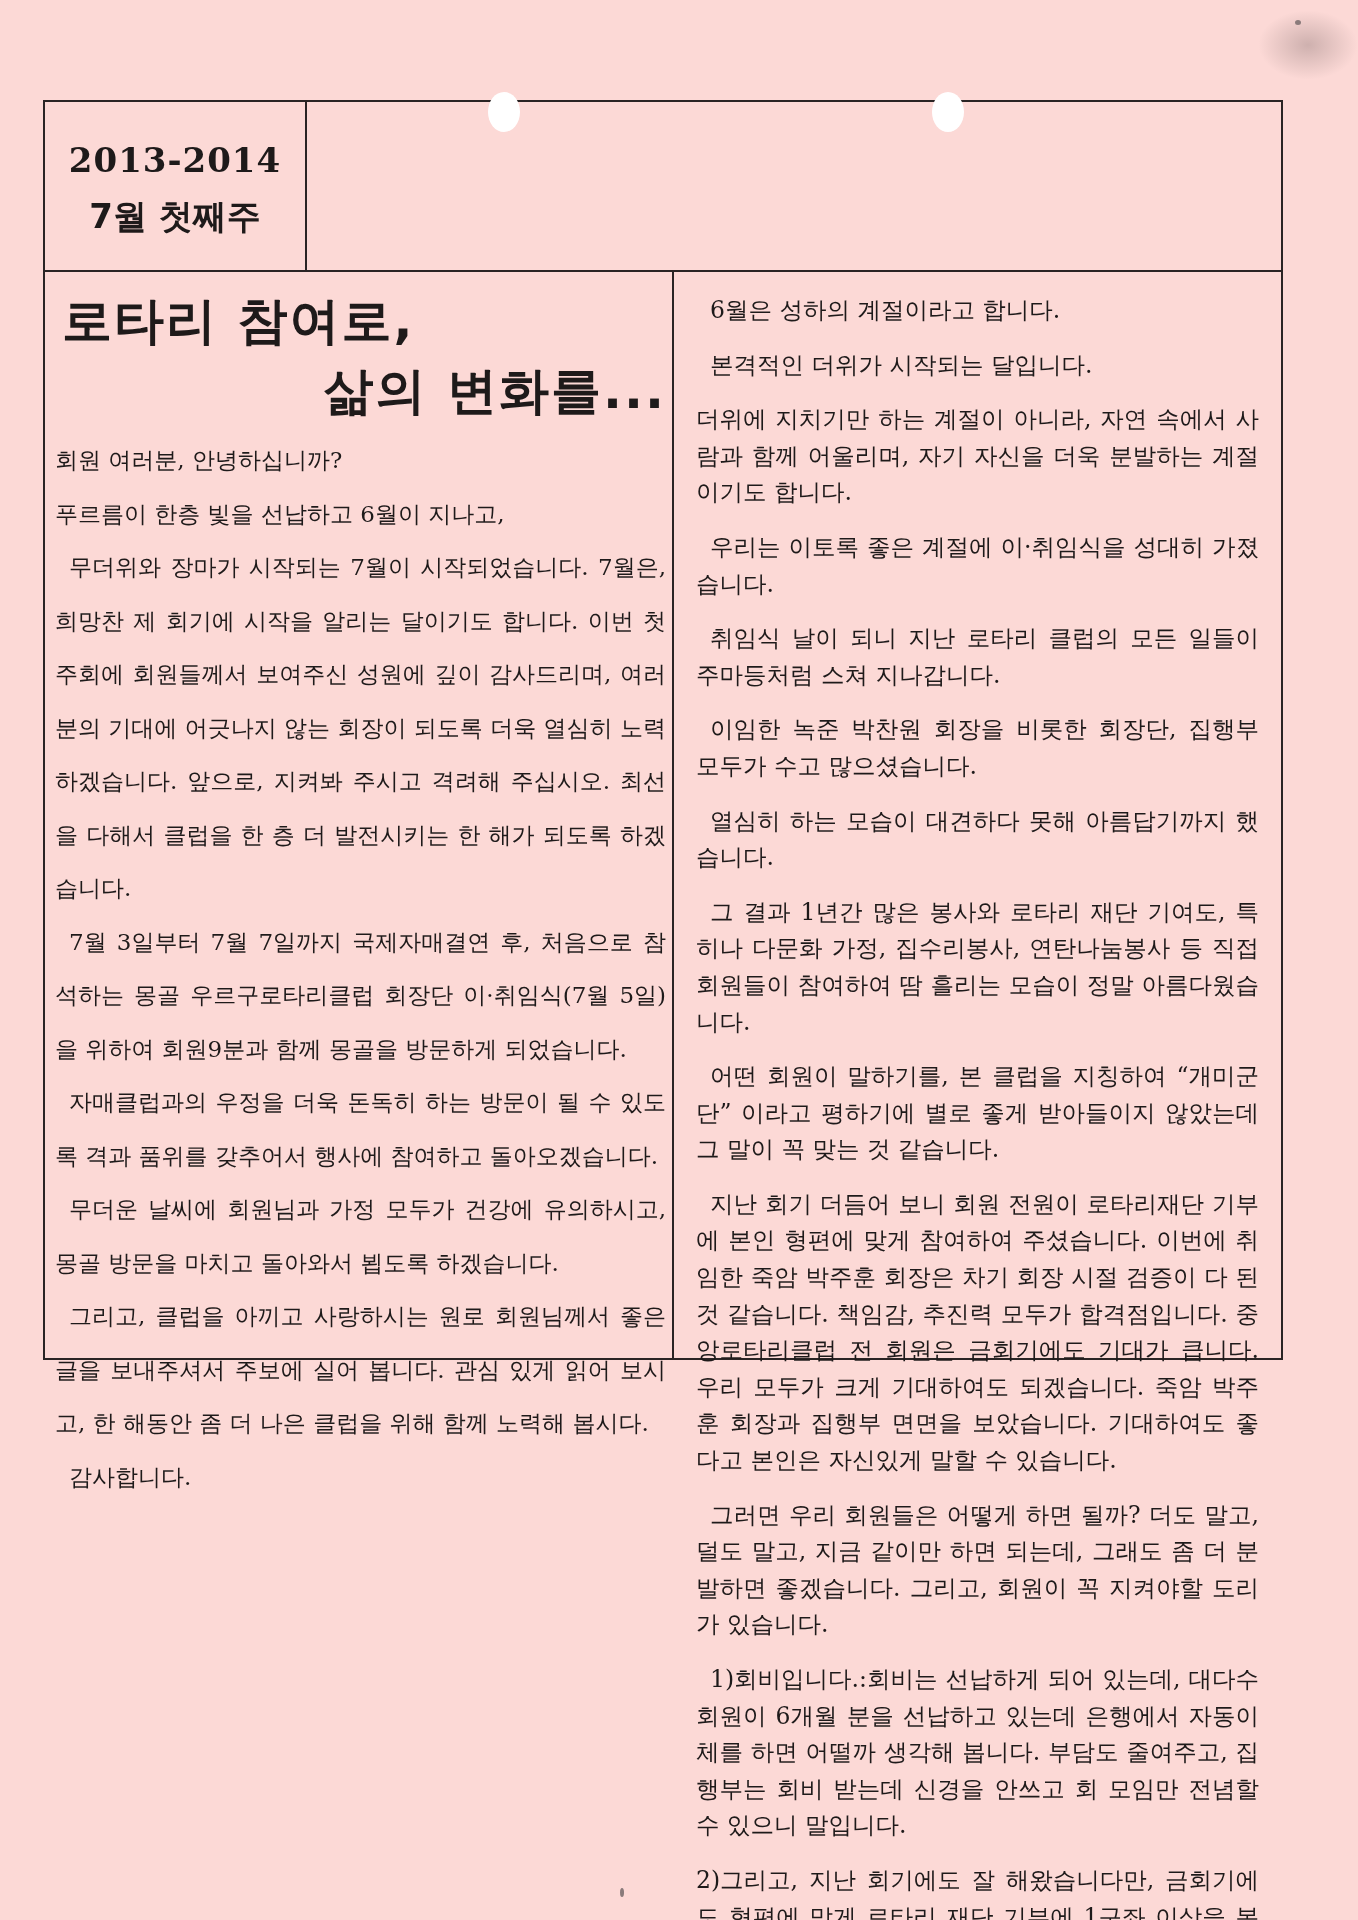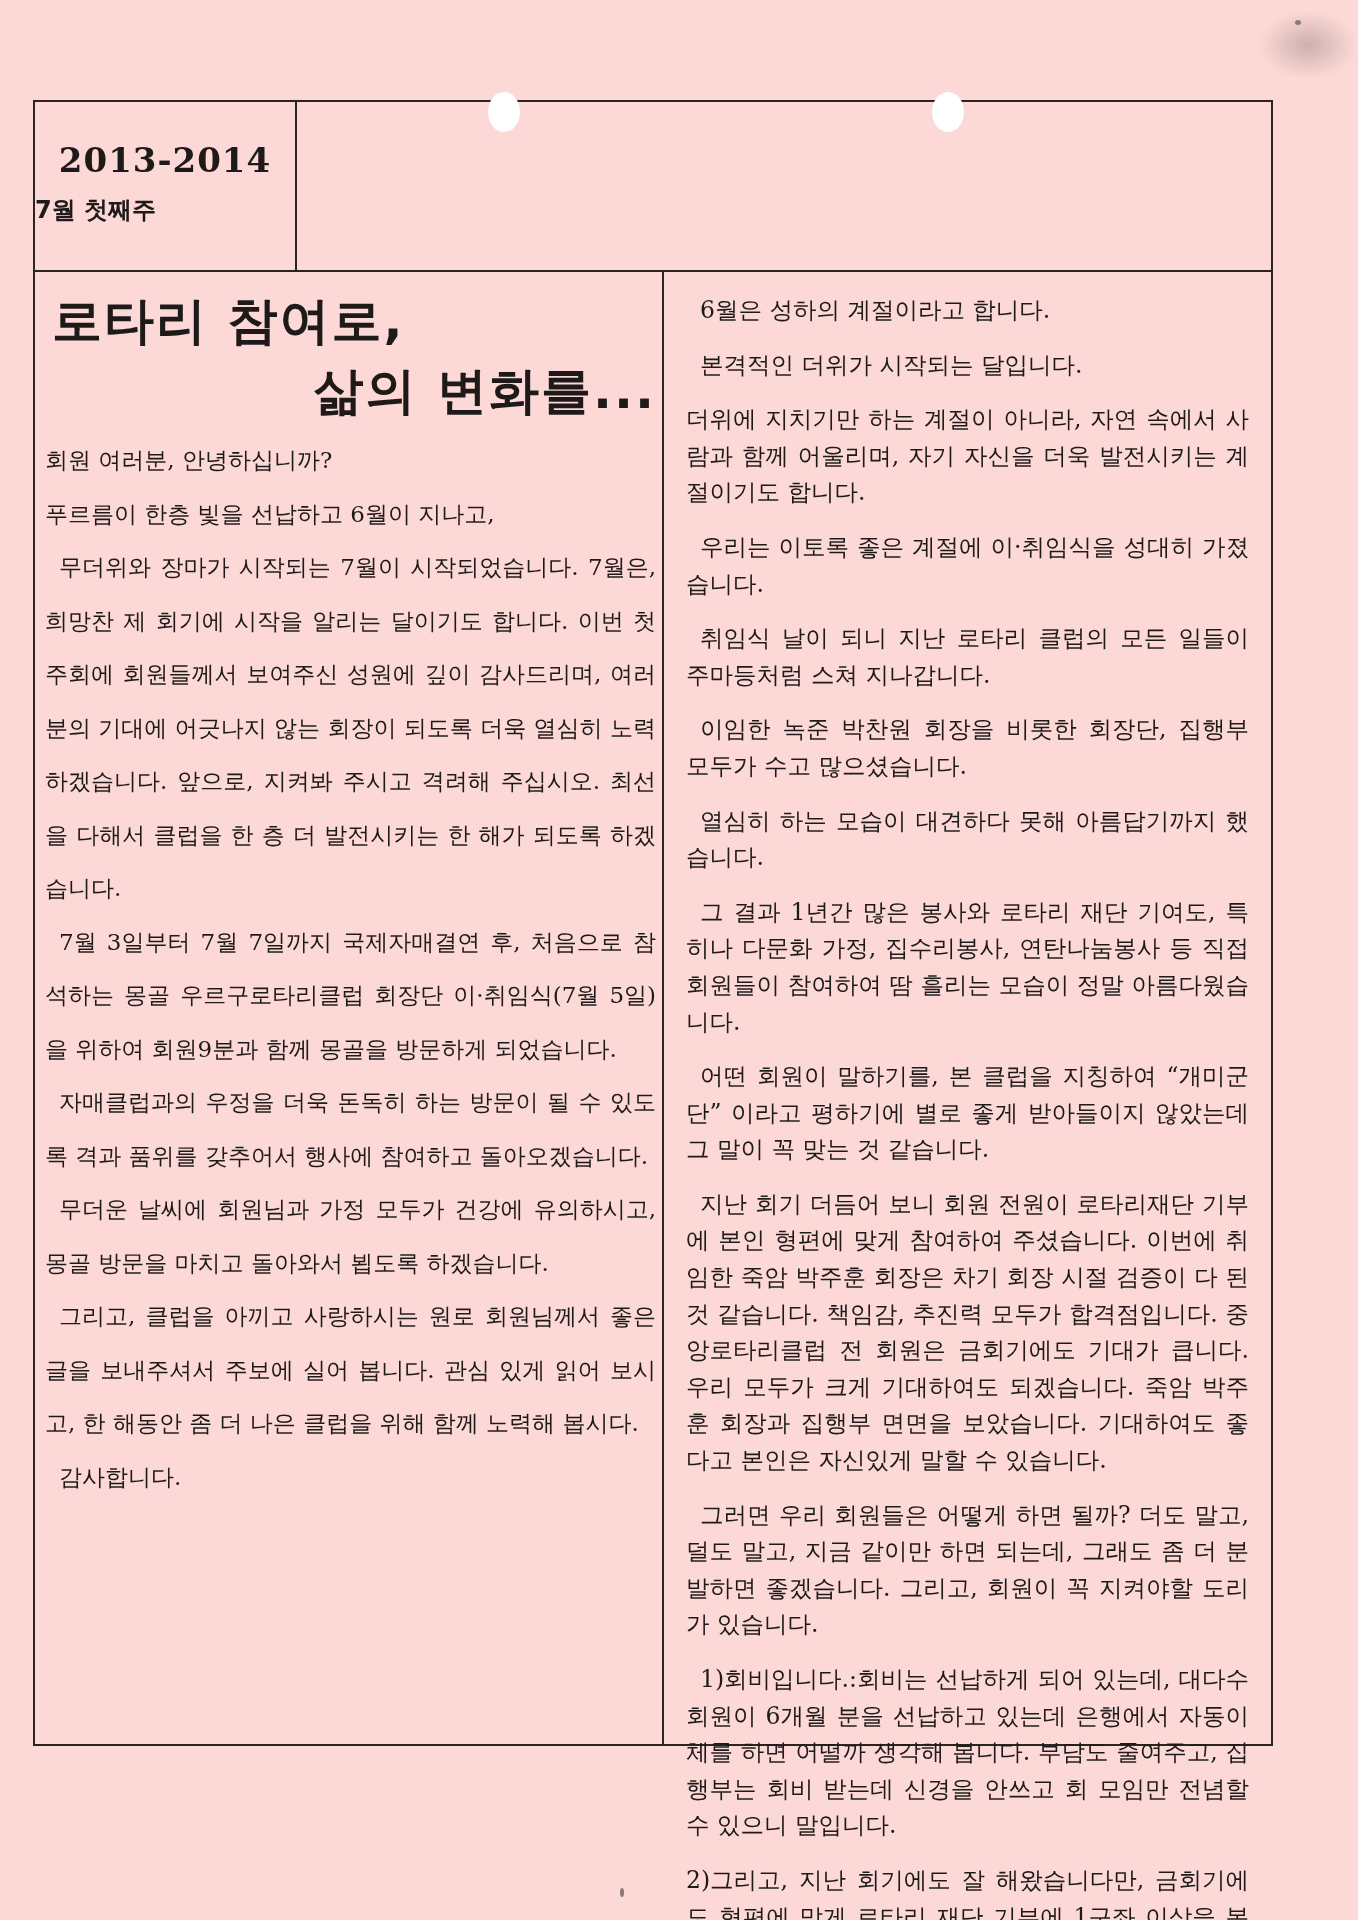--- a/index.html
+++ b/index.html
@@ -4,39 +4,39 @@
 <style>
   html, body { margin: 0; padding: 0; }
   body {
     width: 1358px; height: 1920px;
     background: #fcd9d6;
     position: relative; overflow: hidden;
     font-family: "DejaVu Serif", "Liberation Serif", serif;
     color: #1e1a1a;
   }
   .frame {
-    position: absolute; left: 33px; top: 100px;
-    width: 1240px; height: 1646px;
+    position: absolute; left: 43px; top: 100px;
+    width: 1240px; height: 1260px;
     border: 2.5px solid #2a2424; box-sizing: border-box;
   }
   .header {
     position: absolute; left: 0; top: 0; right: 0; height: 168px;
     border-bottom: 2px solid #2a2424;
   }
   .hcell { position: absolute; top: 0; bottom: 0; }
   .hcell.issue { left: 0; width: 260px; border-right: 2px solid #2a2424; }
   .hcell.title { left: 260px; width: 665px; border-right: 2px solid #2a2424; }
   .hcell.meta { left: 925px; right: 0; }
   .issue-year {
     position: absolute; left: 0; right: 0; top: 38px;
     text-align: center; font-weight: bold; font-size: 34px; letter-spacing: 1px;
   }
   .issue-week {
     position: absolute; left: 0; right: 0; top: 92px;
-    text-align: left; font-weight: bold; font-size: 24px;
+    text-align: center; font-weight: bold; font-size: 34px;
     font-family: "DejaVu Sans", sans-serif;
   }
   .club-name {
     position: absolute; left: 0; right: 0; top: 2px;
     text-align: center; font-size: 46px; letter-spacing: 2px;
     font-family: "DejaVu Sans", sans-serif; font-weight: normal;
   }
   .paper-name {
     position: absolute; left: 40px; right: 20px; top: 60px;
     display: flex; justify-content: space-between;
@@ -110,21 +110,21 @@
       <p class="indent">무더운 날씨에 회원님과 가정 모두가 건강에 유의하시고, 몽골 방문을 마치고 돌아와서 뵙도록 하겠습니다.</p>
       <p class="indent">그리고, 클럽을 아끼고 사랑하시는 원로 회원님께서 좋은 글을 보내주셔서 주보에 실어 봅니다. 관심 있게 읽어 보시고, 한 해동안 좀 더 나은 클럽을 위해 함께 노력해 봅시다.</p>
       <p class="indent">감사합니다.</p>
     </div>
   </div>
 
   <div class="body-col col-right">
     <div class="right-text">
       <p class="indent">6월은 성하의 계절이라고 합니다.</p>
       <p class="indent">본격적인 더위가 시작되는 달입니다.</p>
-      <p>더위에 지치기만 하는 계절이 아니라, 자연 속에서 사람과 함께 어울리며, 자기 자신을 더욱 발전시키는 계절이기도 합니다.</p>
+      <p>더위에 지치기만 하는 계절이 아니라, 자연 속에서 사람과 함께 어울리며, 자기 자신을 더욱 분발하는 계절이기도 합니다.</p>
       <p class="indent">우리는 이토록 좋은 계절에 이·취임식을 성대히 가졌습니다.</p>
       <p class="indent">취임식 날이 되니 지난 로타리 클럽의 모든 일들이 주마등처럼 스쳐 지나갑니다.</p>
       <p class="indent">이임한 녹준 박찬원 회장을 비롯한 회장단, 집행부 모두가 수고 많으셨습니다.</p>
       <p class="indent">열심히 하는 모습이 대견하다 못해 아름답기까지 했습니다.</p>
       <p class="indent">그 결과 1년간 많은 봉사와 로타리 재단 기여도, 특히나 다문화 가정, 집수리봉사, 연탄나눔봉사 등 직접 회원들이 참여하여 땀 흘리는 모습이 정말 아름다웠습니다.</p>
       <p class="indent">어떤 회원이 말하기를, 본 클럽을 지칭하여 “개미군단” 이라고 평하기에 별로 좋게 받아들이지 않았는데 그 말이 꼭 맞는 것 같습니다.</p>
       <p class="indent">지난 회기 더듬어 보니 회원 전원이 로타리재단 기부에 본인 형편에 맞게 참여하여 주셨습니다. 이번에 취임한 죽암 박주훈 회장은 차기 회장 시절 검증이 다 된 것 같습니다. 책임감, 추진력 모두가 합격점입니다. 중앙로타리클럽 전 회원은 금회기에도 기대가 큽니다. 우리 모두가 크게 기대하여도 되겠습니다. 죽암 박주훈 회장과 집행부 면면을 보았습니다. 기대하여도 좋다고 본인은 자신있게 말할 수 있습니다.</p>
       <p class="indent">그러면 우리 회원들은 어떻게 하면 될까? 더도 말고, 덜도 말고, 지금 같이만 하면 되는데, 그래도 좀 더 분발하면 좋겠습니다. 그리고, 회원이 꼭 지켜야할 도리가 있습니다.</p>
       <p class="indent">1)회비입니다.:회비는 선납하게 되어 있는데, 대다수 회원이 6개월 분을 선납하고 있는데 은행에서 자동이체를 하면 어떨까 생각해 봅니다. 부담도 줄여주고, 집행부는 회비 받는데 신경을 안쓰고 회 모임만 전념할 수 있으니 말입니다.</p>
       <p>2)그리고, 지난 회기에도 잘 해왔습니다만, 금회기에도 형편에 맞게 로타리 재단 기부에 1구좌 이상을 봉사하는 것이 어떤가 건의해 봅니다. 나는 이 글을 쓰면서도 기분이 참 좋습니다.</p>

